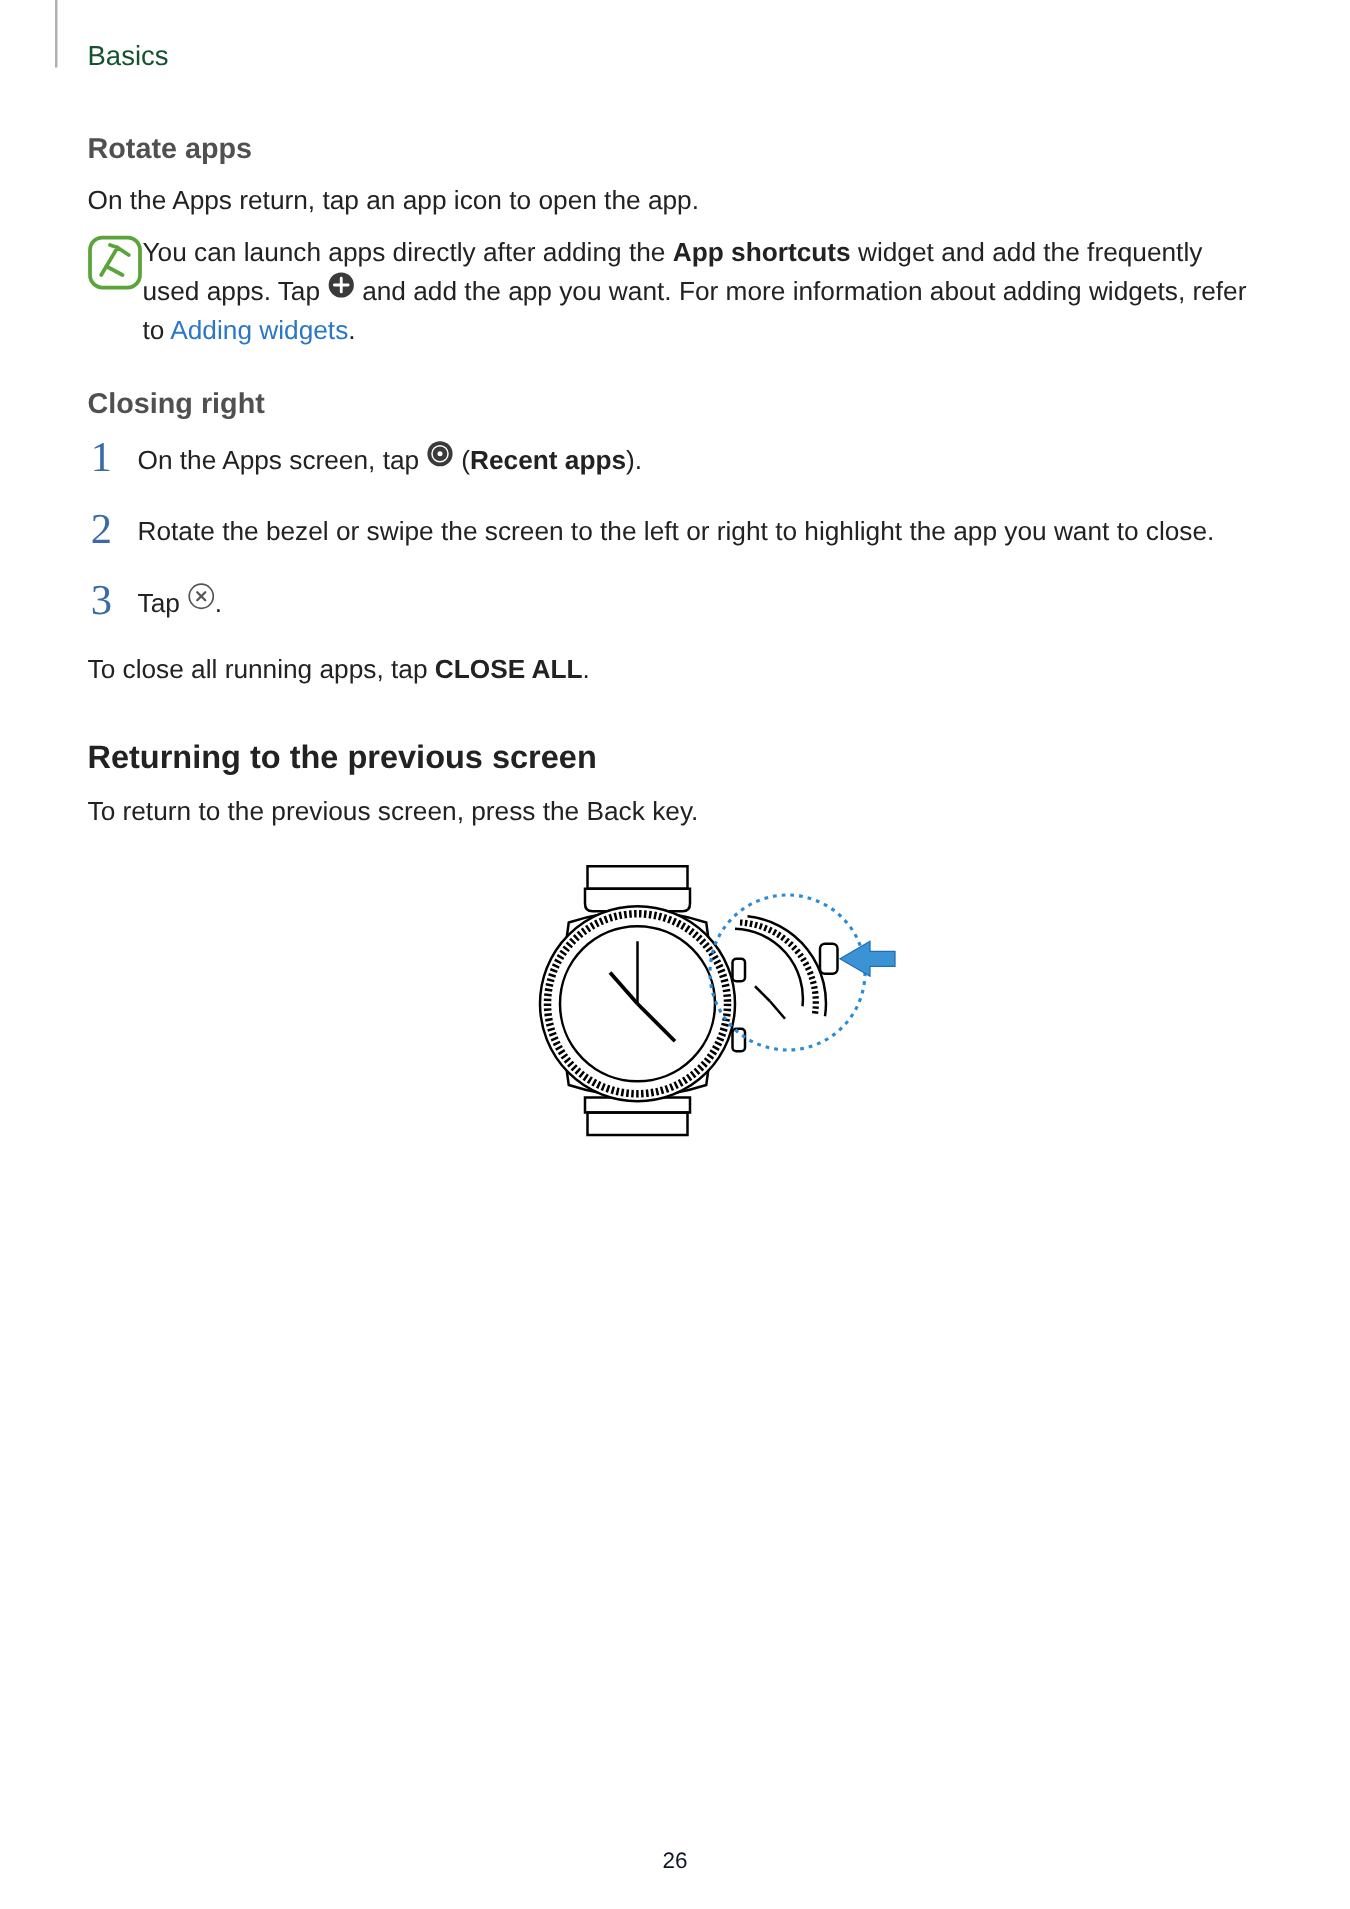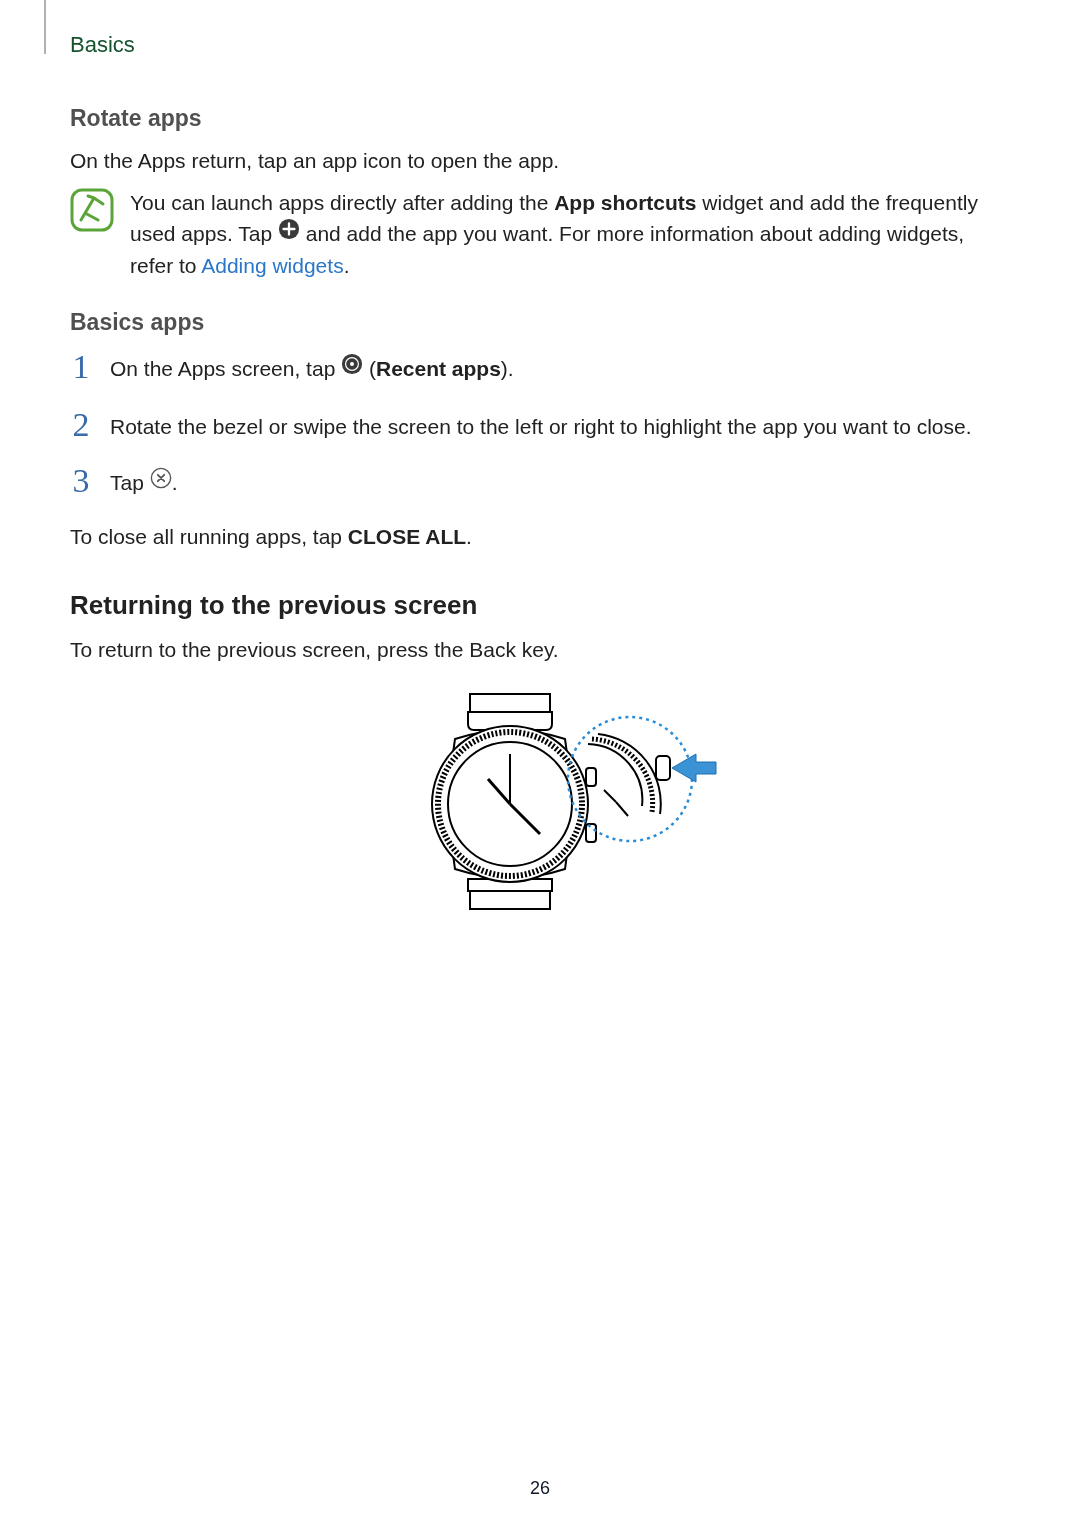--- a/index.html
+++ b/index.html
@@ -46,21 +46,20 @@
     margin-top: 38px;
     margin-bottom: 14px;
   }
   p {
     line-height: 1.45;
     margin-bottom: 8px;
   }
   .note-box {
     display: flex;
     align-items: flex-start;
-    gap: 16px;
     margin-top: 12px;
     margin-bottom: 28px;
   }
   .note-icon-wrap {
     flex: 0 0 44px;
     height: 44px;
   }
   .note-text { flex: 1; line-height: 1.45; }
   .ol {
     margin-top: 10px;
@@ -121,21 +120,21 @@
       </svg>
     </div>
     <div class="note-text">
       <span>You can launch apps directly after adding the </span><span class="bold">App shortcuts</span><span> widget and add the frequently used apps. Tap </span><span class="inline-icon"><svg width="22" height="22" viewBox="0 0 24 24">
             <circle cx="12" cy="12" r="11" fill="#3a3a3a"></circle>
             <path d="M12 6 V18 M6 12 H18" stroke="#fff" stroke-width="2.5" stroke-linecap="round"></path>
           </svg></span><span> and add the app you want. For more information about adding widgets, refer to </span><a href="#" class="link">Adding widgets</a><span>.</span>
     </div>
   </div>
 
-  <h3>Basics apps</h3>
+  <h3>Closing right</h3>
 
   <div class="ol">
     <div class="li">
       <div class="li-num">1</div>
       <div class="li-text">
         <span>On the Apps screen, tap </span><span class="inline-icon"><svg width="22" height="22" viewBox="0 0 24 24">
               <circle cx="12" cy="12" r="11" fill="#3a3a3a"></circle>
               <circle cx="12" cy="12" r="7" fill="none" stroke="#fff" stroke-width="1.3"></circle>
               <circle cx="12" cy="12" r="2.2" fill="#fff"></circle>
             </svg></span><span> (</span><span class="bold">Recent apps</span><span>).</span>

